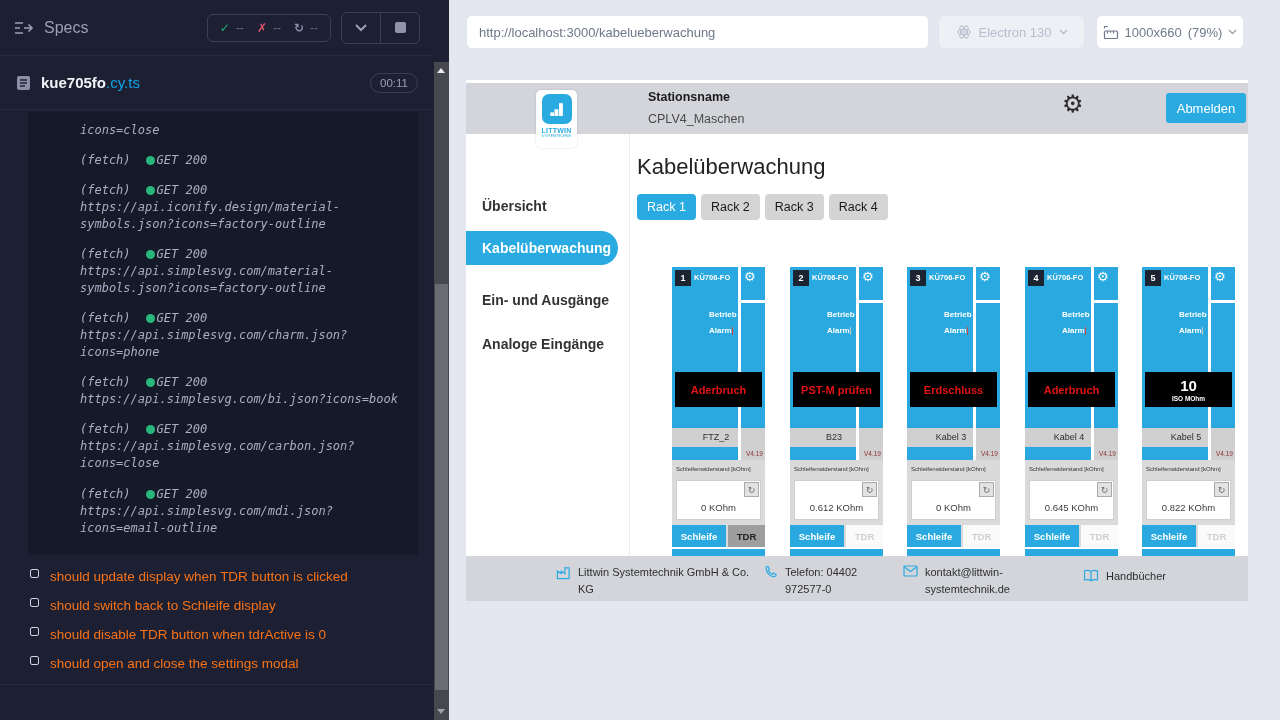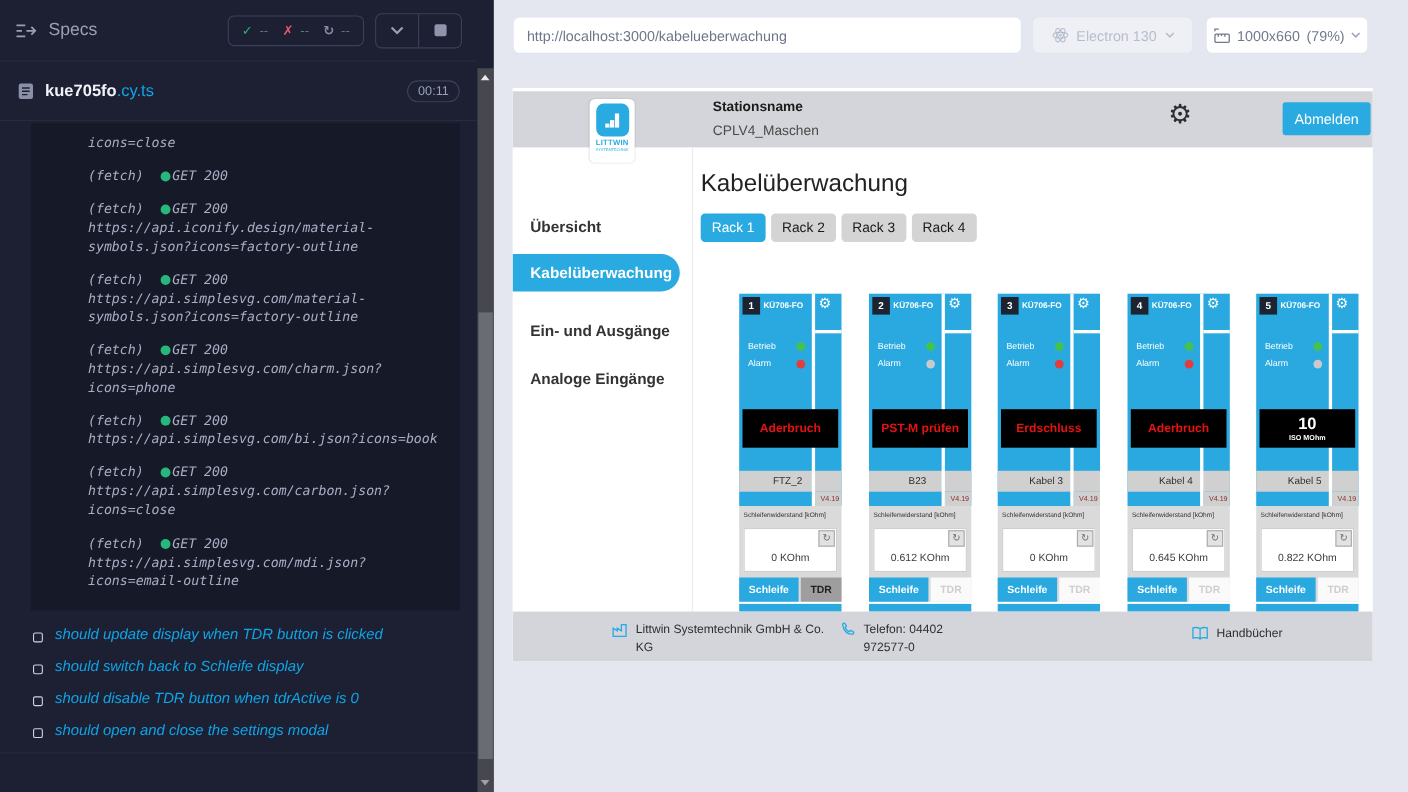--- a/index.html
+++ b/index.html
@@ -34,21 +34,21 @@
   .log-block { position:absolute; left:28px; top:112px; width:390px; height:443px; background:#161927;
                font-family:"DejaVu Sans Mono",monospace; font-style:italic; font-size:12px; color:#a9aec5;
                padding:10px 10px 10px 52px; overflow:hidden; line-height:1.42; }
   .log-entry { margin-top:13px; }
   .entry-head { display:flex; align-items:center; }
   .entry-tag { margin-right:15px; }
   .dot { width:9px; height:9px; border-radius:50%; background:#27b77c; display:inline-block; margin-right:2px; flex:none; }
   .entry-url { overflow-wrap:anywhere; }
 
   .tests { position:absolute; left:0; top:562px; width:434px; border-bottom:1px solid #272b40; padding-bottom:6px; }
-  .test-item { display:flex; align-items:flex-end; gap:11px; padding:7px 0 7px 30px; font-size:13.5px; color:#0ea5e9; cursor:pointer;font-style:italic; }
+  .test-item { display:flex; align-items:flex-start; gap:11px; padding:7px 0 7px 30px; font-size:13.5px; color:#f97316; cursor:pointer; }
   .test-box { width:9px; height:9px; border:1.5px solid #d0d3e0; border-radius:2px; flex:none; }
 
   #r-scrollbar { position:absolute; left:434px; top:62px; width:15px; height:658px; background:#46474f; }
   .sb-up { position:absolute; top:6px; left:3px; width:0; height:0;
            border-left:4.5px solid transparent; border-right:4.5px solid transparent; border-bottom:5px solid #e9e9ec; }
   .sb-thumb { position:absolute; top:222px; left:1px; width:13px; height:406px; background:#6a6c74; }
   .sb-down { position:absolute; bottom:6px; left:3px; width:0; height:0;
              border-left:4.5px solid transparent; border-right:4.5px solid transparent; border-top:5px solid #9fa1a9; }
 
   
@@ -96,21 +96,21 @@
   .ver-box { position:absolute; left:69px; top:180px; width:24px; height:13px; background:#d0d0d0;
              font-size:6.5px; color:#8b3232; text-align:right; padding:3px 2px 0 0; }
   .vgap { position:absolute; left:66px; top:0; width:3px; height:193px; background:#fff; }
   .rgap { position:absolute; left:69px; top:33px; width:24px; height:3px; background:#fff; }
   .badge { position:absolute; left:3px; top:3px; width:16px; height:16px; background:#1b2430; color:#fff; font-size:9px;
            font-weight:bold; display:flex; align-items:center; justify-content:center; }
   .model { position:absolute; left:22px; top:6px; font-size:7.5px; font-weight:bold; color:#fff; }
   .card-gear { position:absolute; left:72px; top:3px; font-size:13px; color:#fff; line-height:1;
                font-family:"DejaVu Sans",sans-serif; background:none; border:none; cursor:pointer; }
   .led-row { position:absolute; left:8px; width:52px; display:flex; align-items:center; justify-content:space-between; }
-  .led-label { font-size:8px; font-weight:normal; color:#fff; }
+  .led-label { font-size:8px; font-weight:bold; color:#fff;margin-left:29px; }
   .led { width:8px; height:8px; border-radius:50%; }
   .led.green { background:#44c24e; } .led.red { background:#e23c3c; } .led.off { background:#c9c9c9; }
   .display { position:absolute; left:3px; top:105px; width:87px; height:35px; background:#000; z-index:2;
              display:flex; flex-direction:column; align-items:center; justify-content:center; }
   .fault .d-main { color:#e31313; font-weight:bold; font-size:11px; }
   .valuecard .d-main { color:#fff; font-weight:bold; font-size:15px; }
   .d-unit { color:#fff; font-weight:bold; font-size:6.5px; margin-top:1px; }
   .panel { position:absolute; left:0; top:193px; width:93px; height:87px; background:#dadada; }
   .p-label { position:absolute; left:4px; top:6px; font-size:6px; color:#333; }
   .p-box { position:absolute; left:4px; top:20px; width:85px; height:40px; background:#fff; border:1px solid #cfcfcf; }
@@ -535,20 +535,29 @@
         <span class="f-text" style="width:182px">Littwin Systemtechnik GmbH &amp; Co. KG</span>
       </div>
       <div class="f-item" style="left:298px">
         <span class="f-icon">
           <svg width="14" height="14" viewBox="0 0 14 14" fill="none" stroke="#29abe2" stroke-width="1.2">
               <path d="M2 3c0-1 .8-1.6 1.8-1.6l1.7 2.7-1.2 1.3c.7 1.8 2 3.1 3.8 3.8l1.3-1.2 2.7 1.7c0 1-.6 1.8-1.6 1.8C6.2 11.9 2.6 8.3 2 3z"></path>
             </svg>
         </span>
         <span class="f-text" style="width:112px">Telefon: 04402 972577-0</span>
       </div>
+      <div class="f-item" style="left:437px">
+        <span class="f-icon">
+          <svg width="15" height="12" viewBox="0 0 15 12" fill="none" stroke="#29abe2" stroke-width="1.2">
+              <rect x="1" y="1" width="13" height="10" rx="1"></rect>
+              <path d="M1.5 2l6 4.5L13.5 2"></path>
+            </svg>
+        </span>
+        <span class="f-text" style="width:98px">kontakt@littwin-systemtechnik.de</span>
+      </div>
       <div class="f-item" style="left:617px; top:12px">
         <span class="f-icon">
           <svg width="16" height="13" viewBox="0 0 16 13" fill="none" stroke="#29abe2" stroke-width="1.2">
               <path d="M8 2.6C6.5 1.4 4 1.2 1.5 1.8V11c2.5-.6 5-.4 6.5.8 1.5-1.2 4-1.4 6.5-.8V1.8C12 1.2 9.5 1.4 8 2.6v9.2"></path>
             </svg>
         </span>
         <span class="f-text">Handbücher</span>
       </div>
     </div>
   </div>

